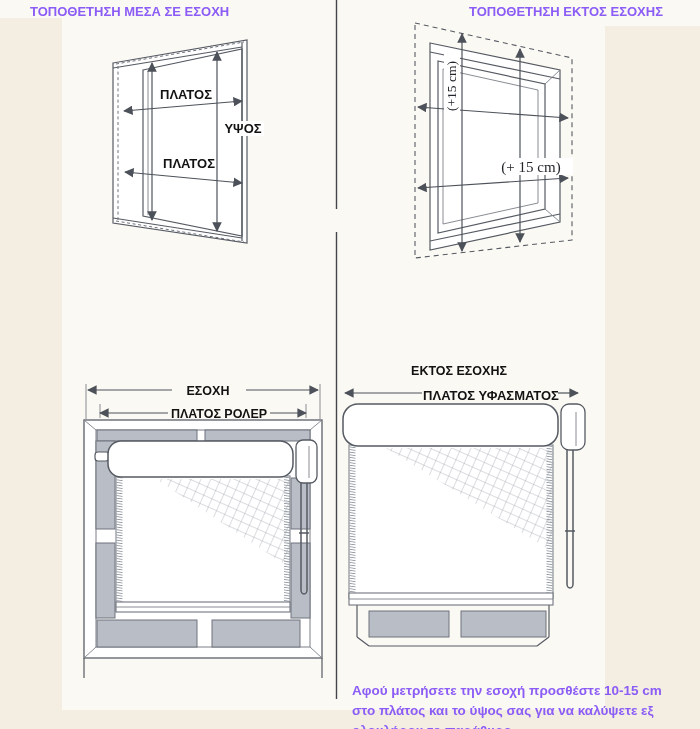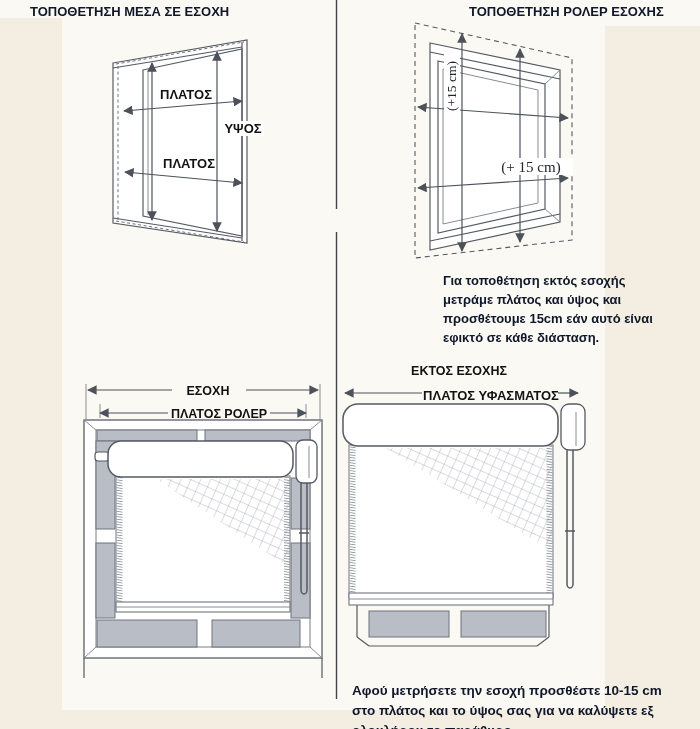--- a/index.html
+++ b/index.html
@@ -1,17 +1,17 @@
 <!DOCTYPE html>
 <html><head>
 <meta charset="utf-8">
 <style>
   html,body{margin:0;padding:0;background:#fbf9f3;}
   #page{position:relative;width:700px;height:729px;background:#fbf9f3;overflow:hidden;
-        font-family:"Liberation Sans",sans-serif;color:#0f172a;}
+        font-family:"Liberation Sans",sans-serif;color:#8b5cf6;}
   .bg{position:absolute;background:#f3eee1;}
   .title{position:absolute;font-weight:bold;font-size:13px;line-height:15px;white-space:nowrap;z-index:3;}
   .caption{position:absolute;font-weight:bold;font-size:13px;line-height:19px;white-space:pre-line;z-index:3;}
   .caption.wide{font-size:13.5px;line-height:20px;}
   svg{position:absolute;left:0;top:0;z-index:2;}
   svg text.dlabel{font-family:"Liberation Sans",sans-serif;font-weight:bold;fill:#121212;}
   svg text.slabel{font-family:"Liberation Serif",serif;fill:#23262b;}
   .ln{stroke:#565b63;fill:none;stroke-width:1.2;}
   .thin{stroke:#7a7f87;fill:none;stroke-width:0.9;}
   .dash{stroke:#6d727a;fill:none;stroke-width:1;stroke-dasharray:3 2.6;}
@@ -22,26 +22,22 @@
 </head>
 <body>
 
 <div id="page">
 
   <div class="bg" style="left:0;top:18px;width:62px;height:692px;"></div>
   <div class="bg" style="left:605px;top:26px;width:95px;height:684px;"></div>
   <div class="bg" style="left:0;top:710px;width:700px;height:19px;"></div>
 
   <div class="title" style="left:30px;top:4px;">ΤΟΠΟΘΕΤΗΣΗ ΜΕΣΑ ΣΕ ΕΣΟΧΗ</div>
-  <div class="title" style="left:469px;top:4px;">ΤΟΠΟΘΕΤΗΣΗ ΡΟΛΕΡ ΕΣΟΧΗΣ</div>
-
-  <div class="caption" style="left:443px;top:271px;width:220px;">Για   τοποθέτηση εκτός εσοχής
-μετράμε πλάτος και ύψος και
-προσθέτουμε 15cm εάν αυτό είναι
-εφικτό σε κάθε διάσταση.</div>
+  <div class="title" style="left:469px;top:4px;">ΤΟΠΟΘΕΤΗΣΗ ΕΚΤΟΣ ΕΣΟΧΗΣ</div>
+
   <div class="caption wide" style="left:352px;top:653px;width:340px;margin-top:28px;">Αφού μετρήσετε την εσοχή προσθέστε 10-15 cm
 στο πλάτος και το ύψος σας για να καλύψετε εξ
 ολοκλήρου το παράθυρο.</div>
 
   <svg width="700" height="729" viewBox="0 0 700 729">
     <defs>
       <marker id="ah" viewBox="0 0 10 10" refX="9" refY="5" markerWidth="8" markerHeight="8" orient="auto-start-reverse" markerUnits="strokeWidth">
         <path d="M0,0 L10,5 L0,10 z" fill="#4d525a"></path>
       </marker>
       <pattern id="mesh" width="9" height="9" patternUnits="userSpaceOnUse" patternTransform="rotate(24)">

